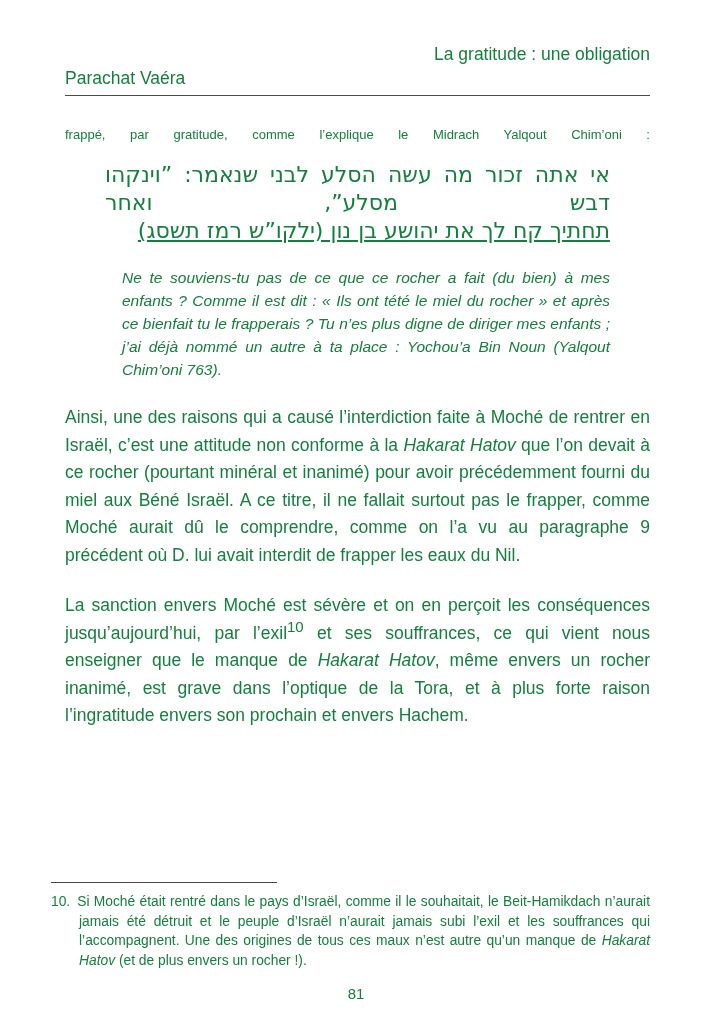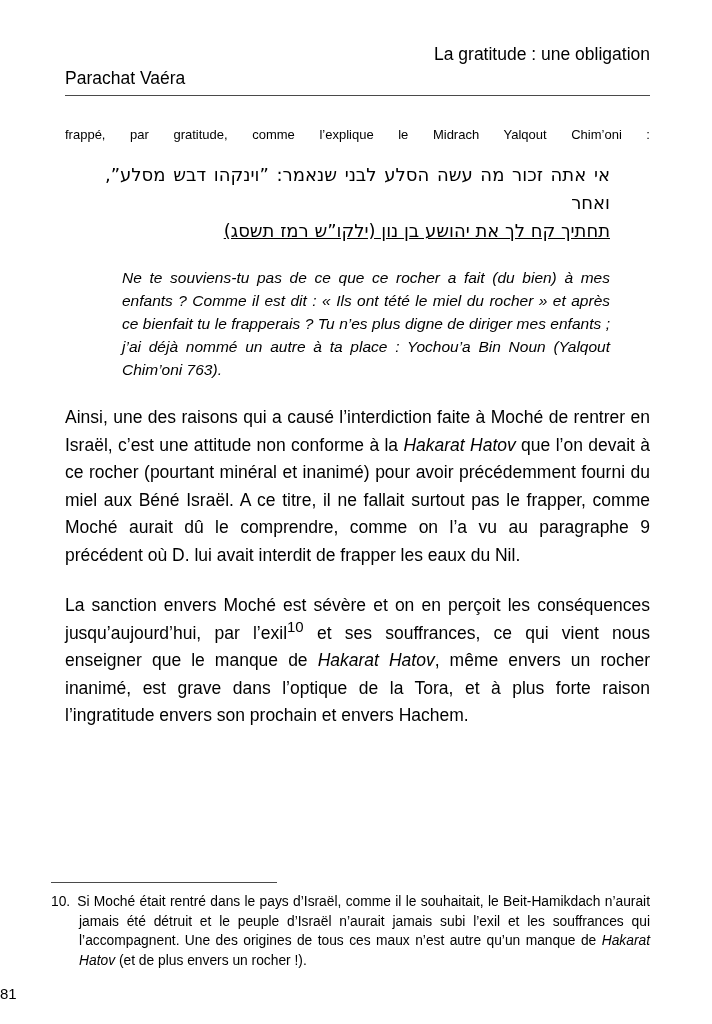--- a/index.html
+++ b/index.html
@@ -6,21 +6,21 @@
     margin: 0;
     padding: 0;
     background: #ffffff;
   }
   .page {
     position: relative;
     width: 712px;
     height: 1024px;
     margin: 0 auto;
     background: #ffffff;
-    color: #000000;
+    color: #15803d;
     font-family: "Liberation Sans", sans-serif;
     box-sizing: border-box;
     padding: 42px 62px 0 65px;
     overflow: hidden;
   }
   
   .header-line1 {
     text-align: right;
     font-size: 17.5px;
     line-height: 24px;
@@ -39,21 +39,21 @@
     margin-top: 25px;
     font-size: 13px;
     line-height: 27px;
     text-align: justify;
     text-align-last: justify;
   }
   .hebrew-block {
     margin: 13px 40px 0 40px;
     direction: rtl;
     font-family: "DejaVu Sans", sans-serif;
-    font-size: 18px;
+    font-size: 22px;
     line-height: 28px;
   }
   .heb-just {
     text-align: justify;
     text-align-last: justify;
   }
   .heb-last {
     text-decoration: underline;
   }
   .translation-block {
@@ -95,21 +95,21 @@
     padding-left: 28px;
     text-indent: -28px;
   }
   .footnote-number { margin-right: 7px; }
   
   .page-number {
     position: absolute;
     left: 0;
     right: 0;
     bottom: 22px;
-    text-align: left;
+    text-align: center;
     font-size: 15px;
   }
 </style>
 </head>
 <body>
 
 <div class="page">
 
   <div class="header">
     <div class="header-line1">La gratitude : une obligation</div>

